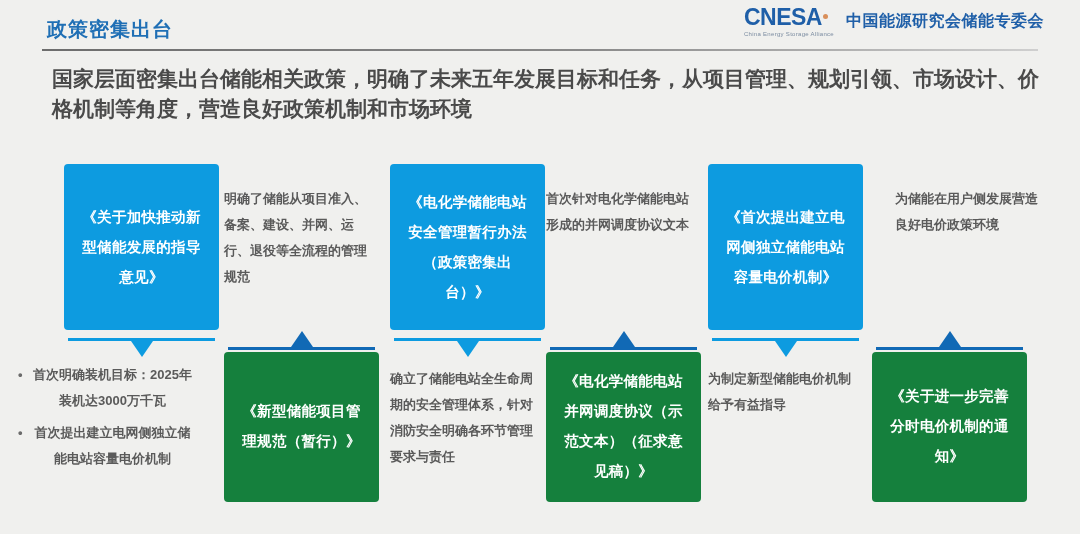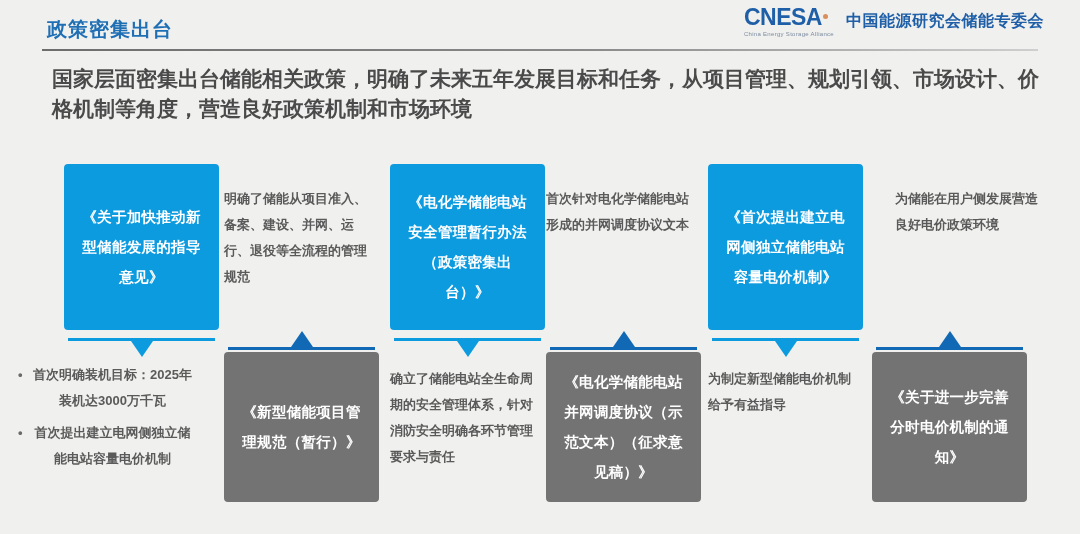--- a/index.html
+++ b/index.html
@@ -118,21 +118,21 @@
     justify-content: center;
     text-align: center;
     color: #ffffff;
     font-weight: bold;
     font-size: 14.5px;
     line-height: 30px;
     padding: 10px 12px;
     letter-spacing: 0.3px;
   }
   .card.light { background: #0D9BE0; }
-  .card.dark  { background: #737373; }
+  .card.dark  { background: #15803d; font-family: Liberation Mono, monospace; }
 
   
   .connector {
     position: absolute;
     width: 155px;
     height: 22px;
   }
   .connector .bar {
     position: absolute;
     left: 4px;

